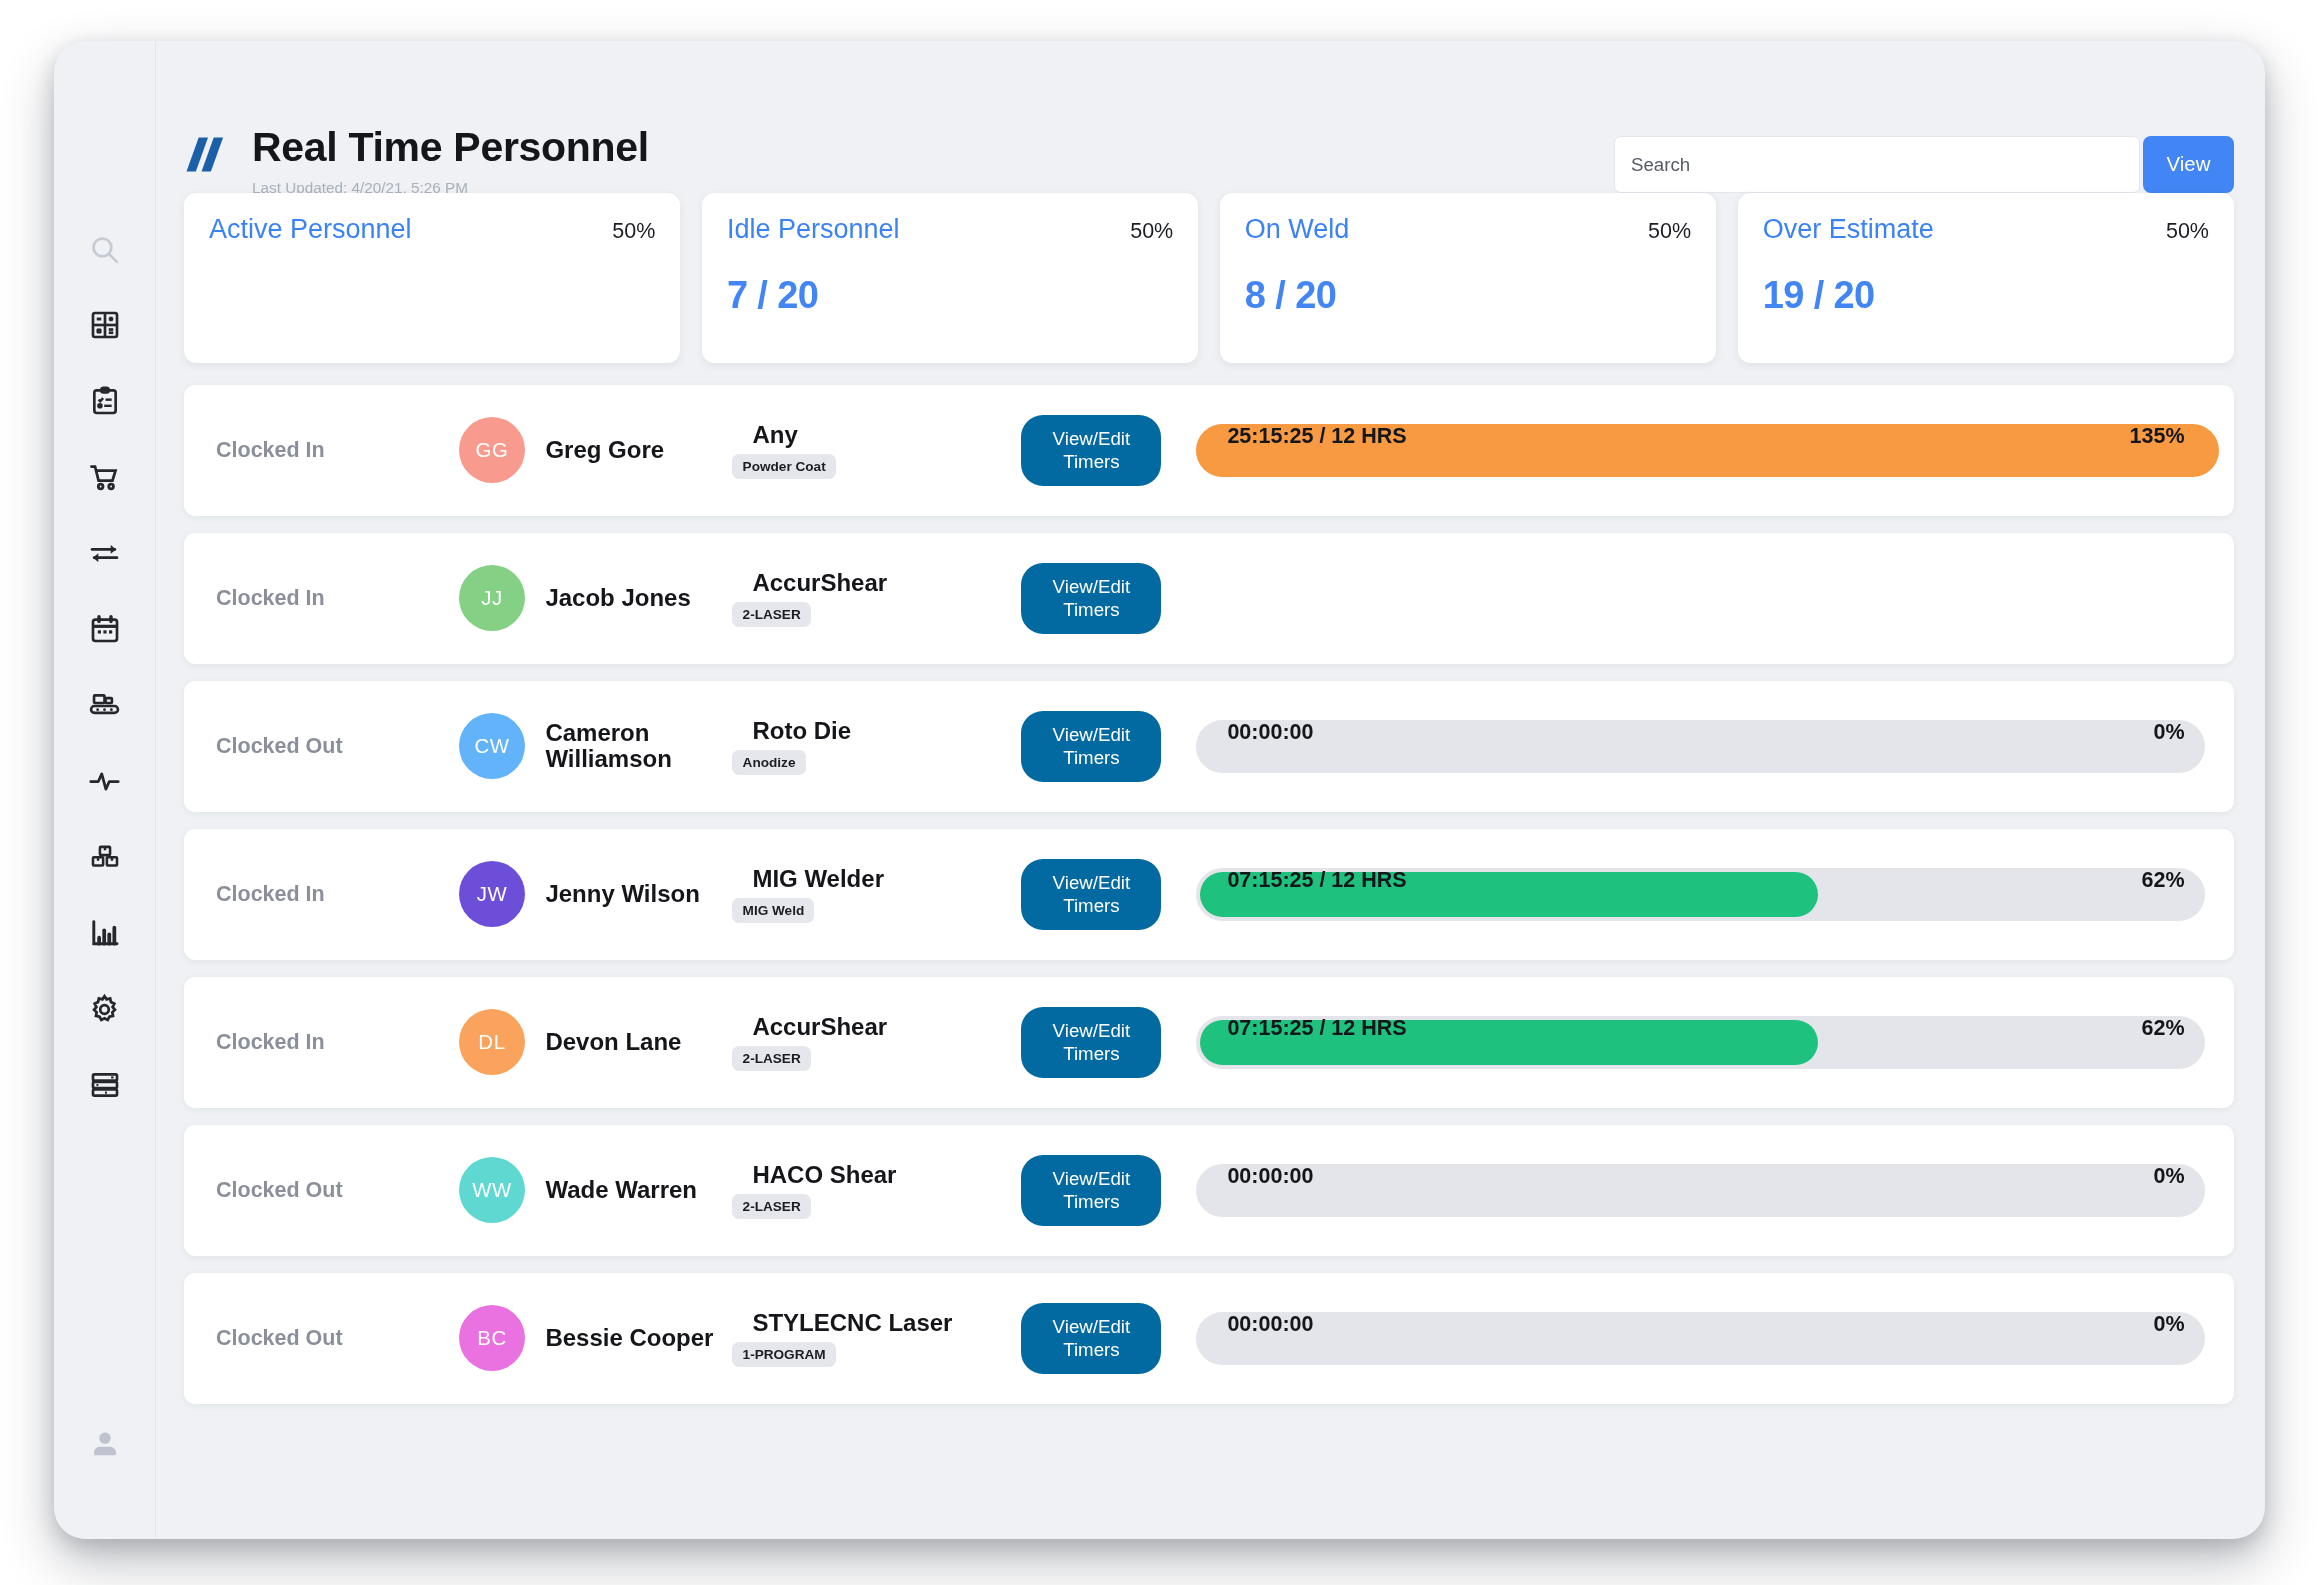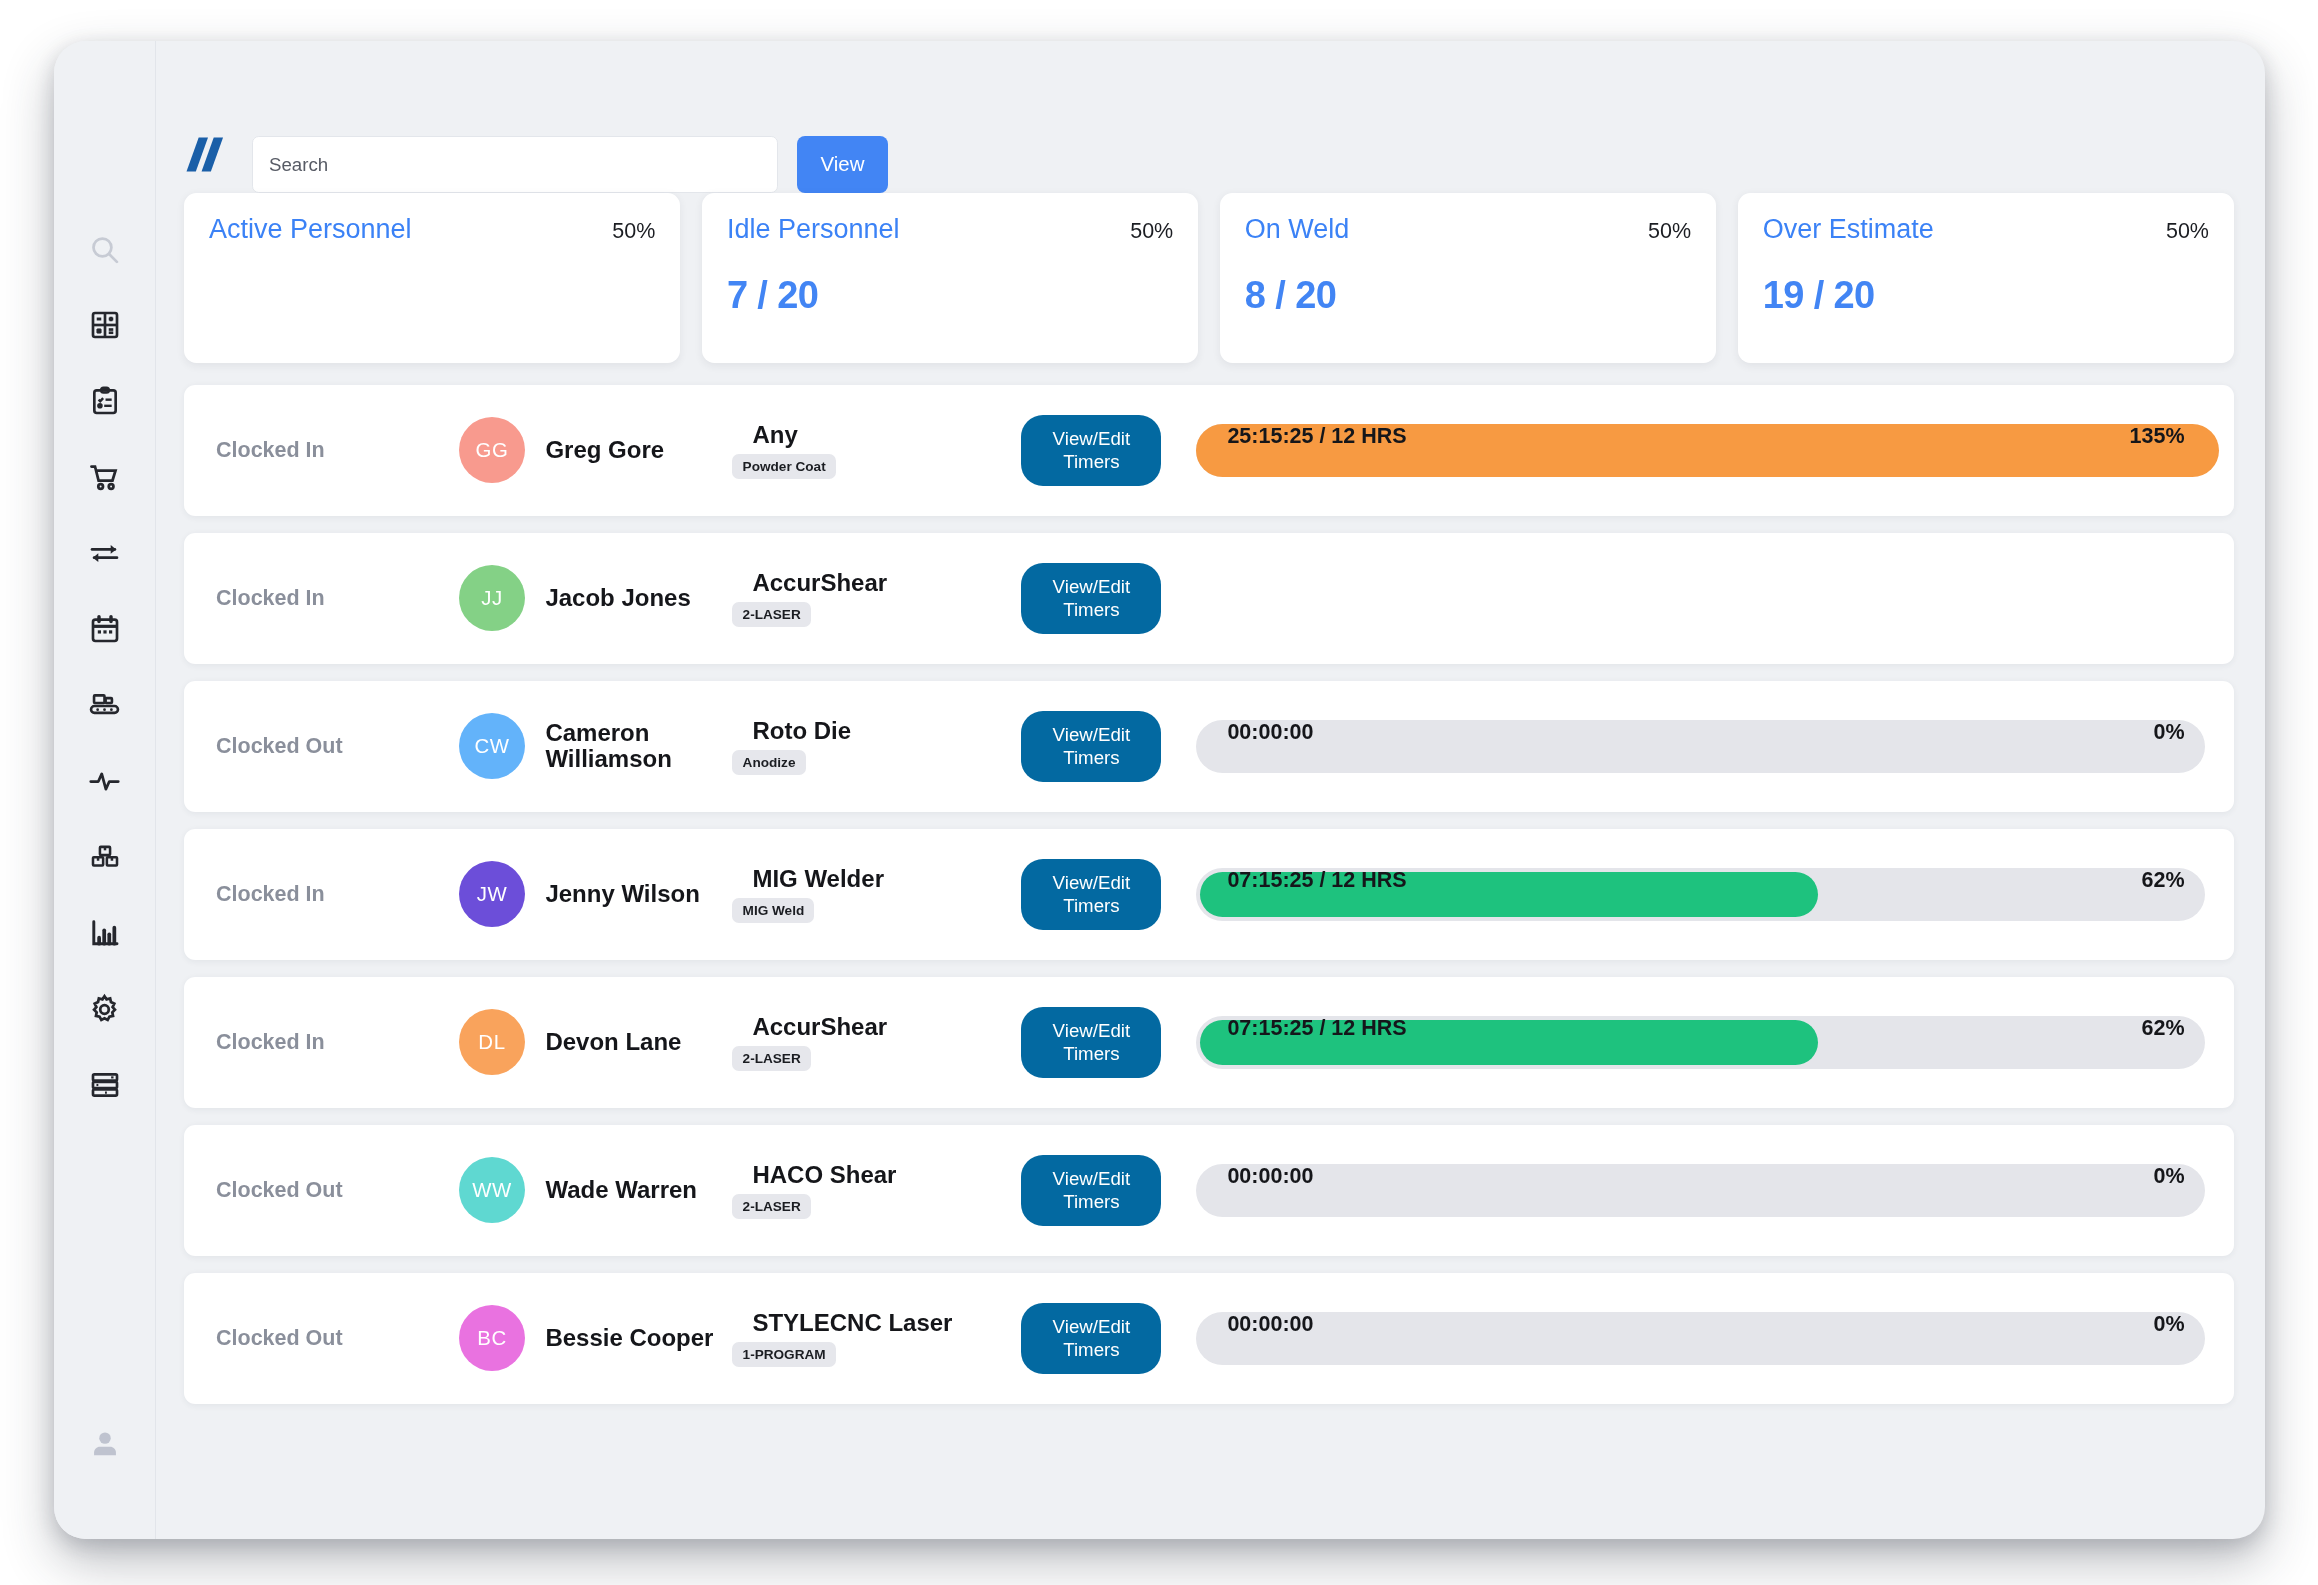--- a/index.html
+++ b/index.html
@@ -73,21 +73,21 @@
     line-height: 1.05;
   }
   #last-updated {
     font-size: 15.3px;
     color: #aab0bb;
     margin-top: 10.2px;
   }
   #header-actions {
     display: flex;
     align-items: center;
-    gap: 19px;
+    gap: 3px;
     padding-top: 10.2px;
   }
   #search-input {
     width: 526px;
     height: 57px;
     border: 1.1px solid #e3e6eb;
     border-radius: 6.8px;
     background: #fff;
     font-size: 18.7px;
     font-family: "Liberation Sans", sans-serif;
@@ -421,20 +421,24 @@
 
     <div id="header">
       <div id="logo-block">
         <span>
           <svg width="43" height="43" viewBox="0 0 24 24">
             <polygon points="8.2,2.5 13.4,2.5 6.6,21.5 1.4,21.5" fill="#1a5fa8"></polygon>
             <polygon points="16.6,2.5 21.8,2.5 15,21.5 9.8,21.5" fill="#1a5fa8"></polygon>
           </svg>
         </span>
       </div>
+      <div id="title-block">
+        <div id="page-title">Real Time Personnel</div>
+        <div id="last-updated">Last Updated: 4/20/21, 5:26 PM</div>
+      </div>
       <div id="header-actions">
         <input id="search-input" type="text" placeholder="Search" style="">
         <button id="view-button">View</button>
       </div>
     </div>
 
     <div id="stat-cards">
         <div class="stat-card">
           <div class="stat-top">
             <span class="stat-label">Active Personnel</span>

